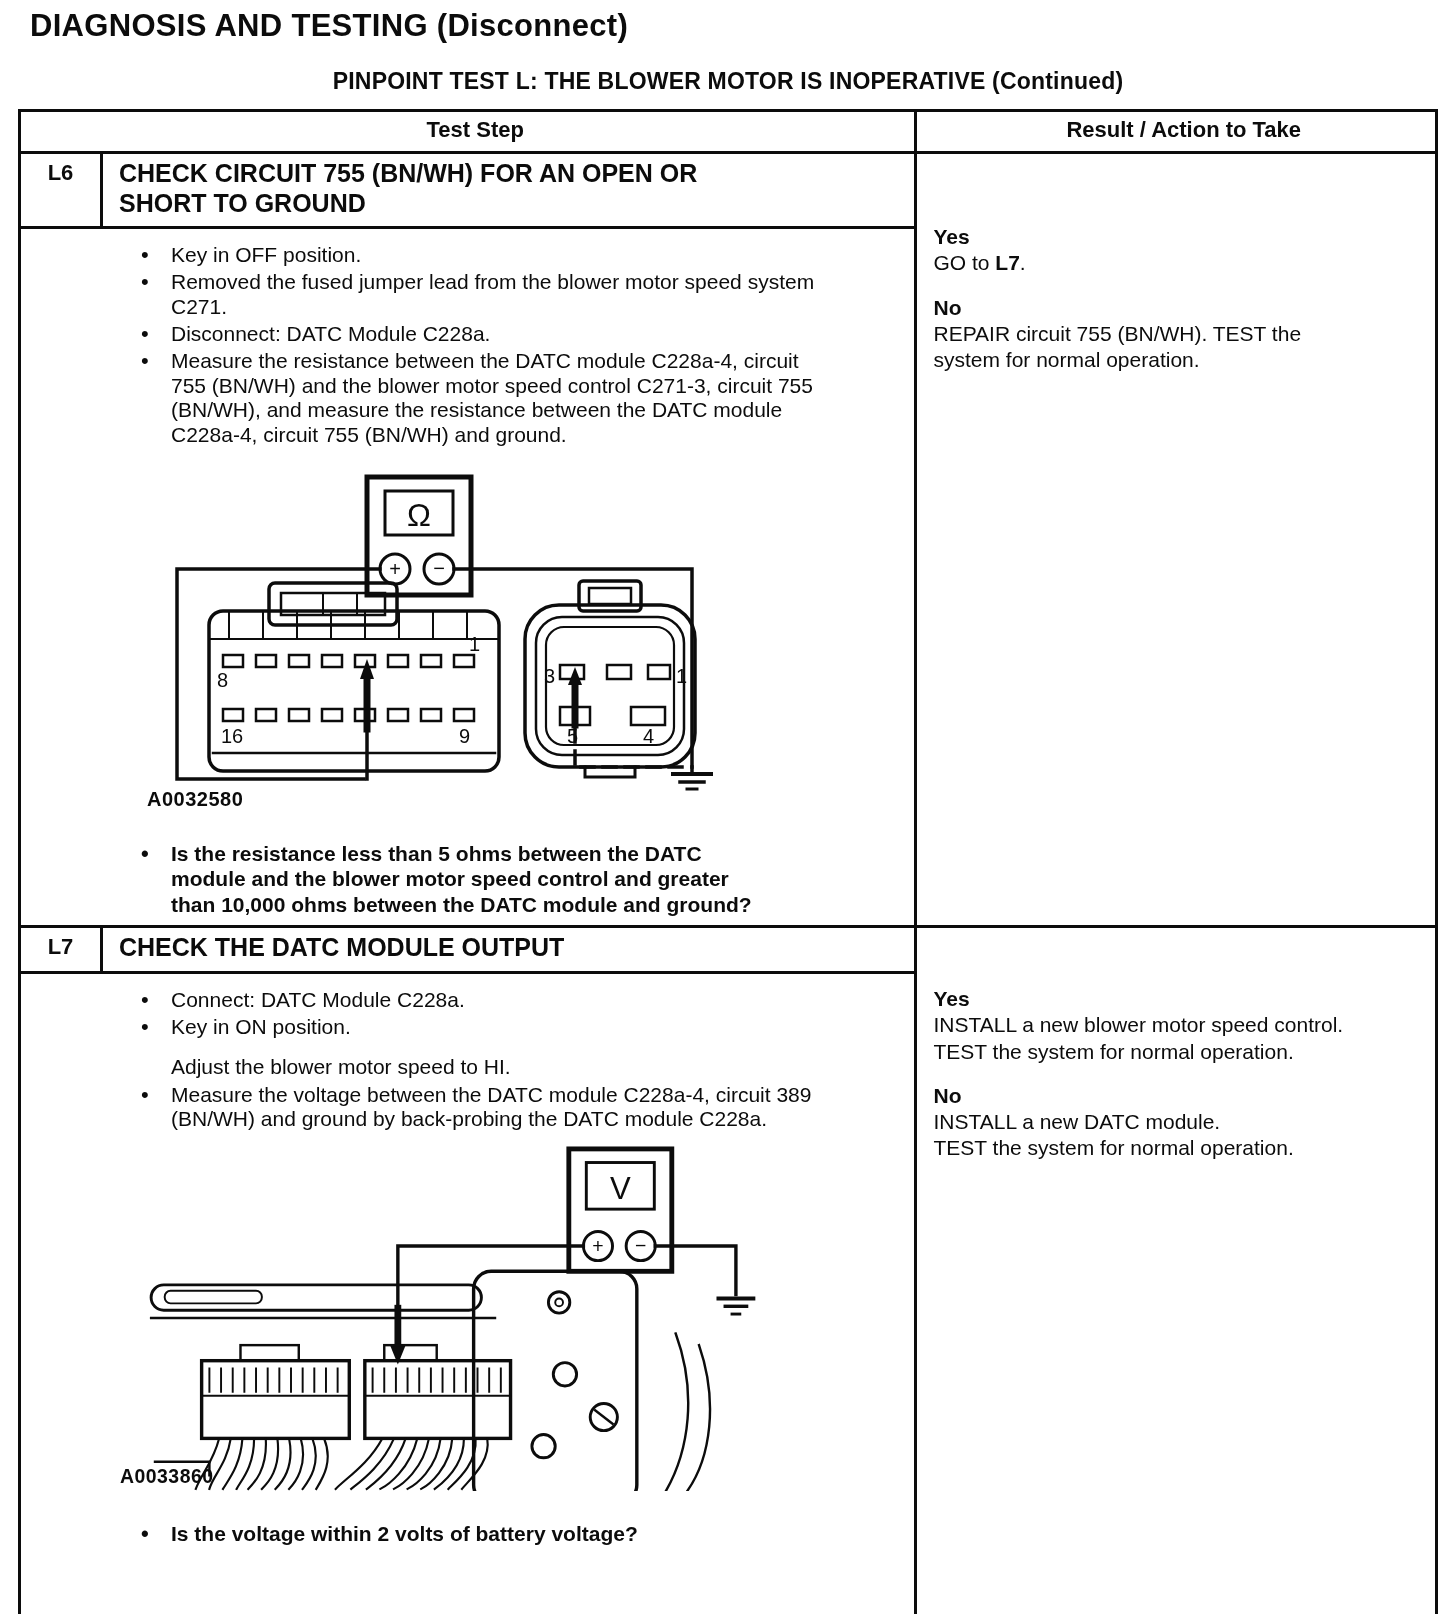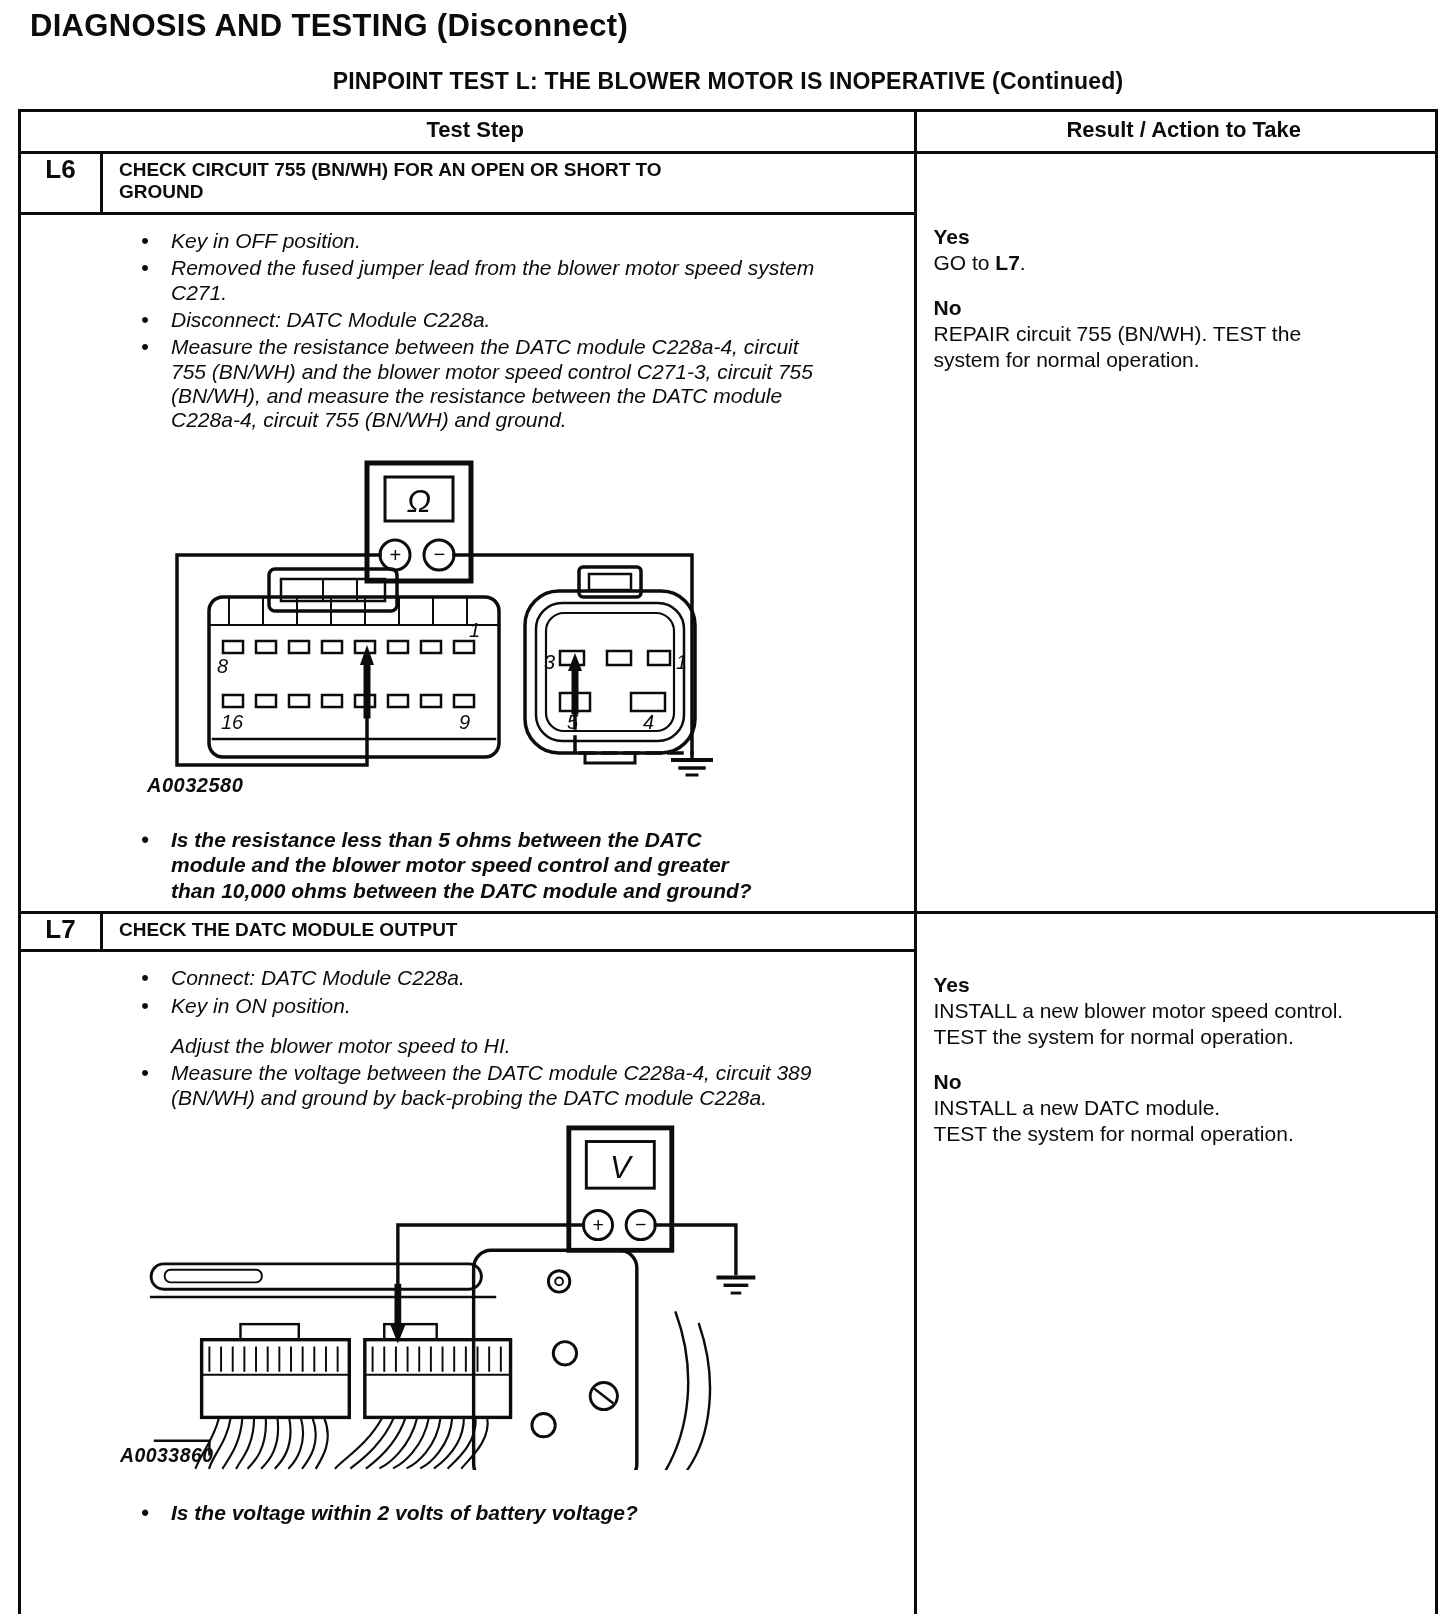--- a/index.html
+++ b/index.html
@@ -23,27 +23,27 @@
   }
   .thead { display:grid; grid-template-columns:63.4% 36.6%; border-bottom:3px solid #0c0c0c; }
   .th { font-size:22px; font-weight:bold; text-align:center; padding:5px 0 8px 15px; }
   .th-left { border-right:3px solid #0c0c0c; }
   .trow { display:grid; grid-template-columns:63.4% 36.6%; }
   .trow.l6 { border-bottom:3px solid #0c0c0c; }
   .cell-left { border-right:3px solid #0c0c0c; }
   .step-head { display:grid; grid-template-columns:82px 1fr; border-bottom:3px solid #0c0c0c; }
   .step-num {
     border-right:3px solid #0c0c0c; text-align:center;
-    font-size:26px; font-weight:bold; padding-top:0;
+    font-size:22px; font-weight:bold; padding-top:6px;
   }
   .step-title {
-    font-size:19px; font-weight:bold; line-height:1.18;
+    font-size:25px; font-weight:bold; line-height:1.18;
     padding:5px 14px 8px 16px; max-width:620px;
   }
-  .step-body { position:relative; overflow:hidden;font-style:italic; }
+  .step-body { position:relative; overflow:hidden; }
   .step-body.l6 { height:696px; }
   .step-body.l7 { height:781px; }
   .bullets { margin:14px 0 0 0; padding:0; list-style:none; }
   .bullets li {
     position:relative; font-size:21px; line-height:1.16;
     padding-left:150px; margin:0 0 3px 0; max-width:810px; box-sizing:border-box;
   }
   .bullets li::before {
     content:"\2022"; position:absolute; left:120px; top:-1px; font-size:22px;
   }

